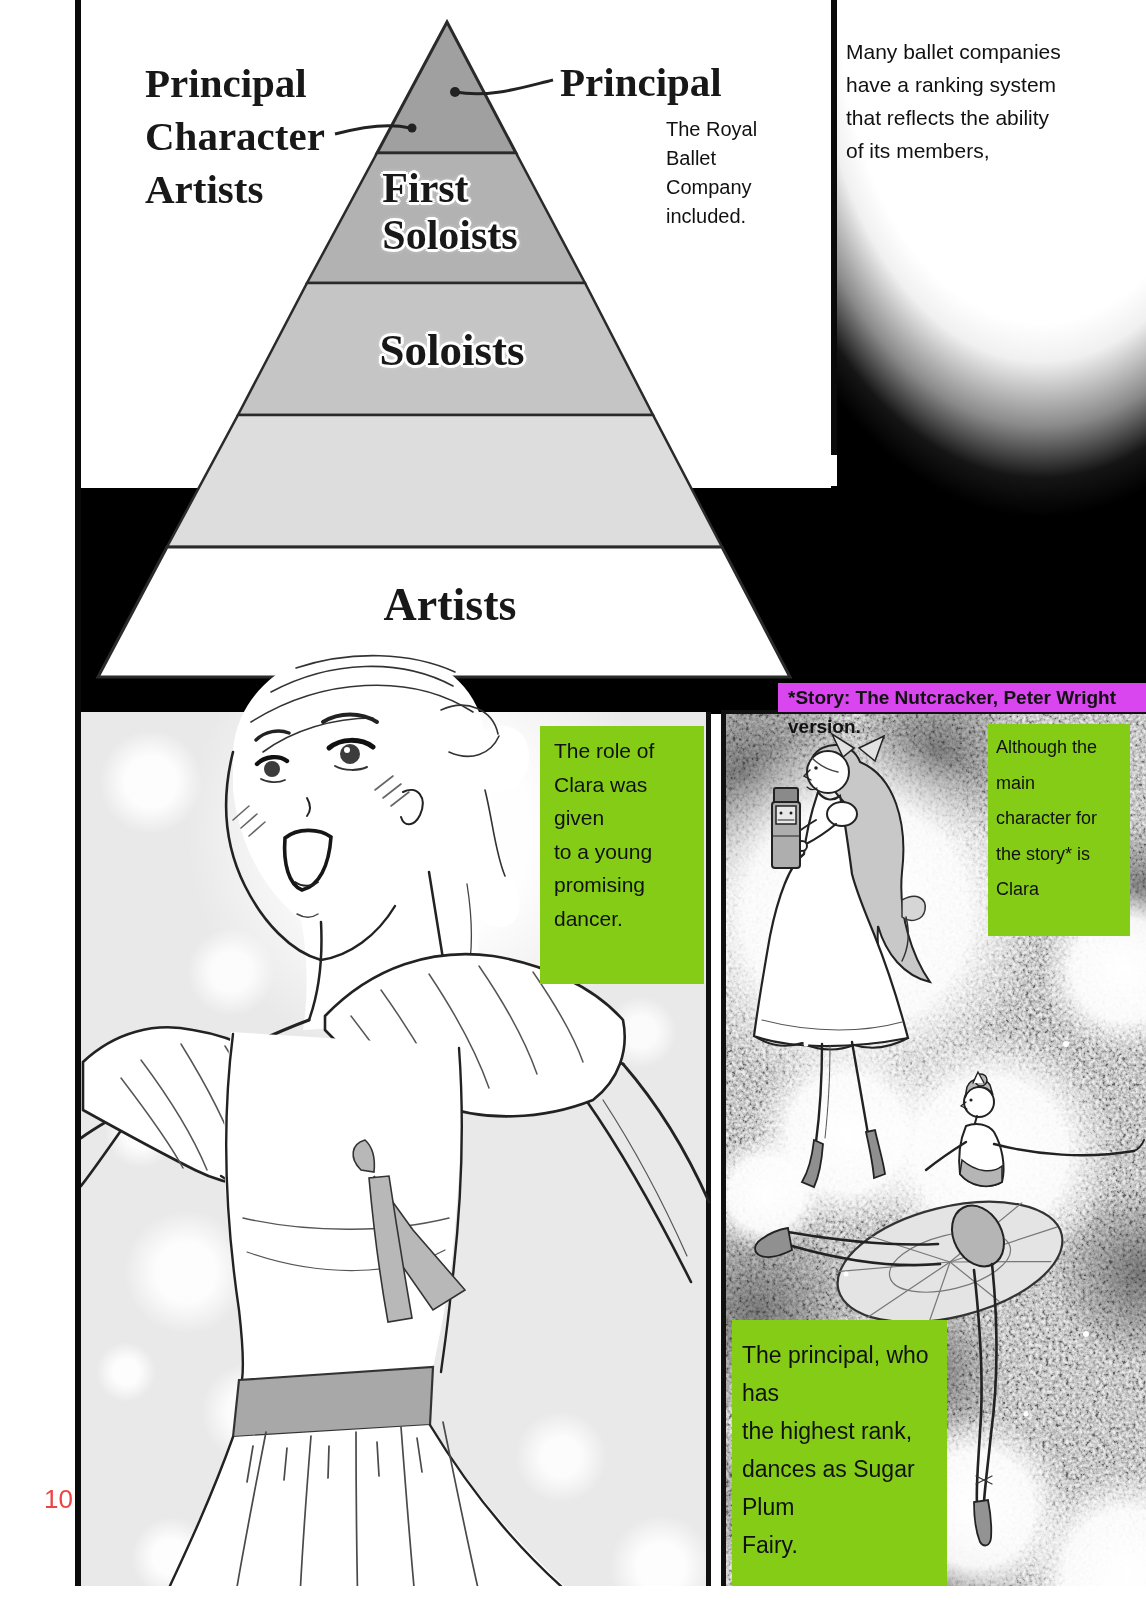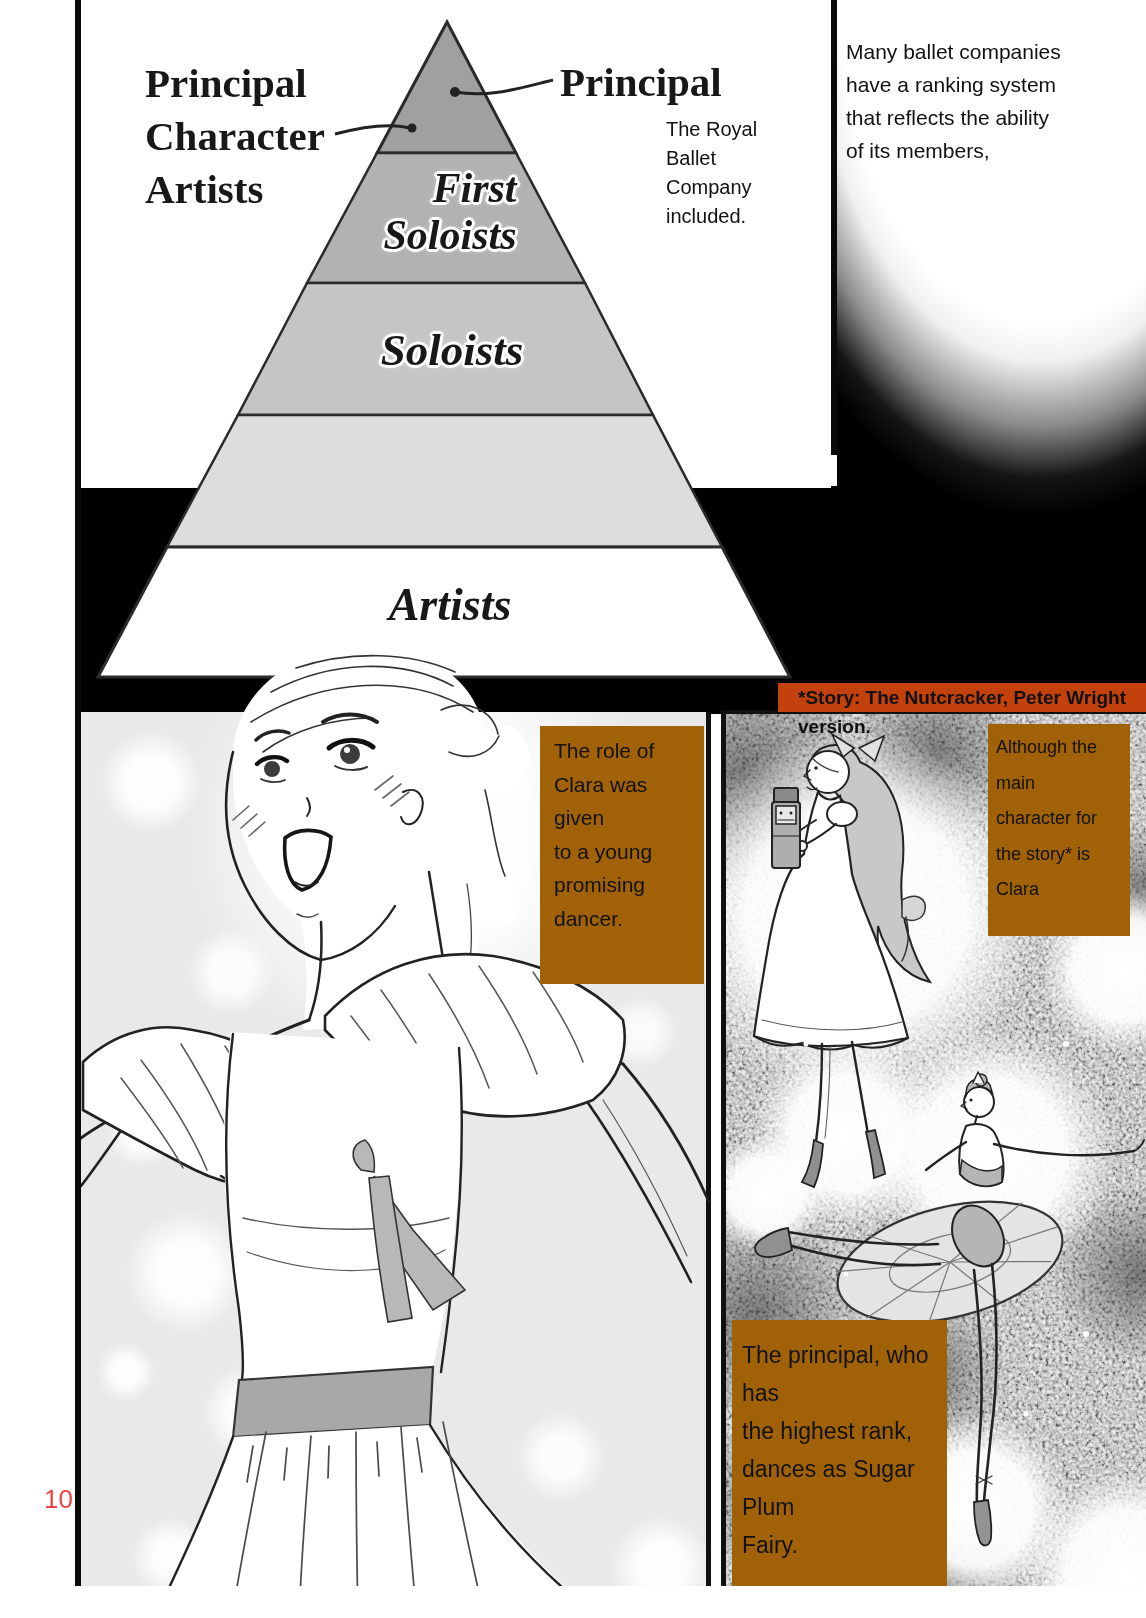--- a/index.html
+++ b/index.html
@@ -3,21 +3,21 @@
 <meta charset="utf-8">
 <style>
   html,body{margin:0;padding:0;background:#fff;}
   #page{position:relative;width:1146px;height:1586px;background:#ffffff;overflow:hidden;
         font-family:"Liberation Sans",sans-serif;}
   .abs{position:absolute;}
   .txt{white-space:pre-line;color:#111;font-family:"Liberation Sans",sans-serif;}
   .serif{font-family:"Liberation Serif","DejaVu Serif",serif;font-weight:bold;color:#181818;}
   .halo{text-shadow:-2px -2px 0 #fff,2px -2px 0 #fff,-2px 2px 0 #fff,2px 2px 0 #fff,
         0 -3px 0 #fff,0 3px 0 #fff,-3px 0 0 #fff,3px 0 0 #fff,0 0 6px #fff;}
-  .whitebox{background:#a16207;}
+  .whitebox{background:#84cc16;}
   
   .z1{z-index:1}.z2{z-index:2}.z3{z-index:3}.z4{z-index:4}.z5{z-index:5}.z6{z-index:6}
 
   #band{left:75px;top:486px;width:1071px;height:228px;background:#000;}
   #right-col{left:837px;top:0;width:309px;height:702px;
      background:radial-gradient(130% 92% at 66% 0%, #ffffff 50%, #f0f0f0 56%, #8a8a8a 66%, #151515 74%, #000 80%);}
   #top-panel{left:81px;top:0;width:750px;height:488px;background:#fff;}
   #vline-left{left:75px;top:0;width:6px;height:1612px;background:#0a0a0a;}
   #vline-mid{left:831px;top:0;width:6px;height:455px;background:#0a0a0a;}
 
@@ -36,26 +36,26 @@
       radial-gradient(circle at 240px 875px, rgba(255,255,255,.85) 0 30px, rgba(255,255,255,0) 64px),
       radial-gradient(circle at 520px 120px, rgba(255,255,255,.85) 0 22px, rgba(255,255,255,0) 48px),
       radial-gradient(circle at 560px 320px, rgba(255,255,255,.8) 0 16px, rgba(255,255,255,0) 36px),
       radial-gradient(circle at 480px 745px, rgba(255,255,255,.85) 0 20px, rgba(255,255,255,0) 46px),
       radial-gradient(circle at 580px 855px, rgba(255,255,255,.9) 0 24px, rgba(255,255,255,0) 52px);}
   #panel-right{left:721px;top:710px;width:425px;height:902px;background:#d9d9d9;
     border-left:5px solid #101010;border-top:4px solid #101010;border-bottom:4px solid #1c1c1c;
     box-sizing:border-box;}
   #panel-right svg{position:absolute;left:0;top:0;}
 
-  #story-strip{left:778px;top:683px;width:368px;height:29px;background:#c2410c;
-    font-size:19px;font-weight:bold;line-height:29px;padding-left:20px;box-sizing:border-box;color:#111;}
+  #story-strip{left:778px;top:683px;width:368px;height:29px;background:#d946ef;
+    font-size:19px;font-weight:bold;line-height:29px;padding-left:10px;box-sizing:border-box;color:#111;}
 
   #pyr-label-left{left:145px;top:57px;font-size:41px;line-height:53px;}
   #pyr-label-right{left:560px;top:58px;font-size:41px;}
-  .tier-label{transform:translateX(-50%);text-align:right;white-space:pre-line;font-style:italic;}
+  .tier-label{transform:translateX(-50%);text-align:left;white-space:pre-line;}
   #tier2-label{left:450px;top:165px;font-size:42px;line-height:47px;}
   #tier3-label{left:452px;top:324px;font-size:45px;}
   #tier4-label{left:452px;top:456px;font-size:44px;}
   #tier5-label{left:450px;top:578px;font-size:46px;}
   #pyr-caption{left:666px;top:115px;font-size:20px;line-height:29px;}
   #narr-top-right{left:846px;top:35px;font-size:21px;line-height:33px;}
 
   #box-left{left:540px;top:726px;width:164px;height:258px;font-size:21px;line-height:33.5px;
     padding:8px 6px 8px 14px;box-sizing:border-box;}
   #box-r-top{left:988px;top:724px;width:142px;height:212px;font-size:18px;line-height:35.5px;

